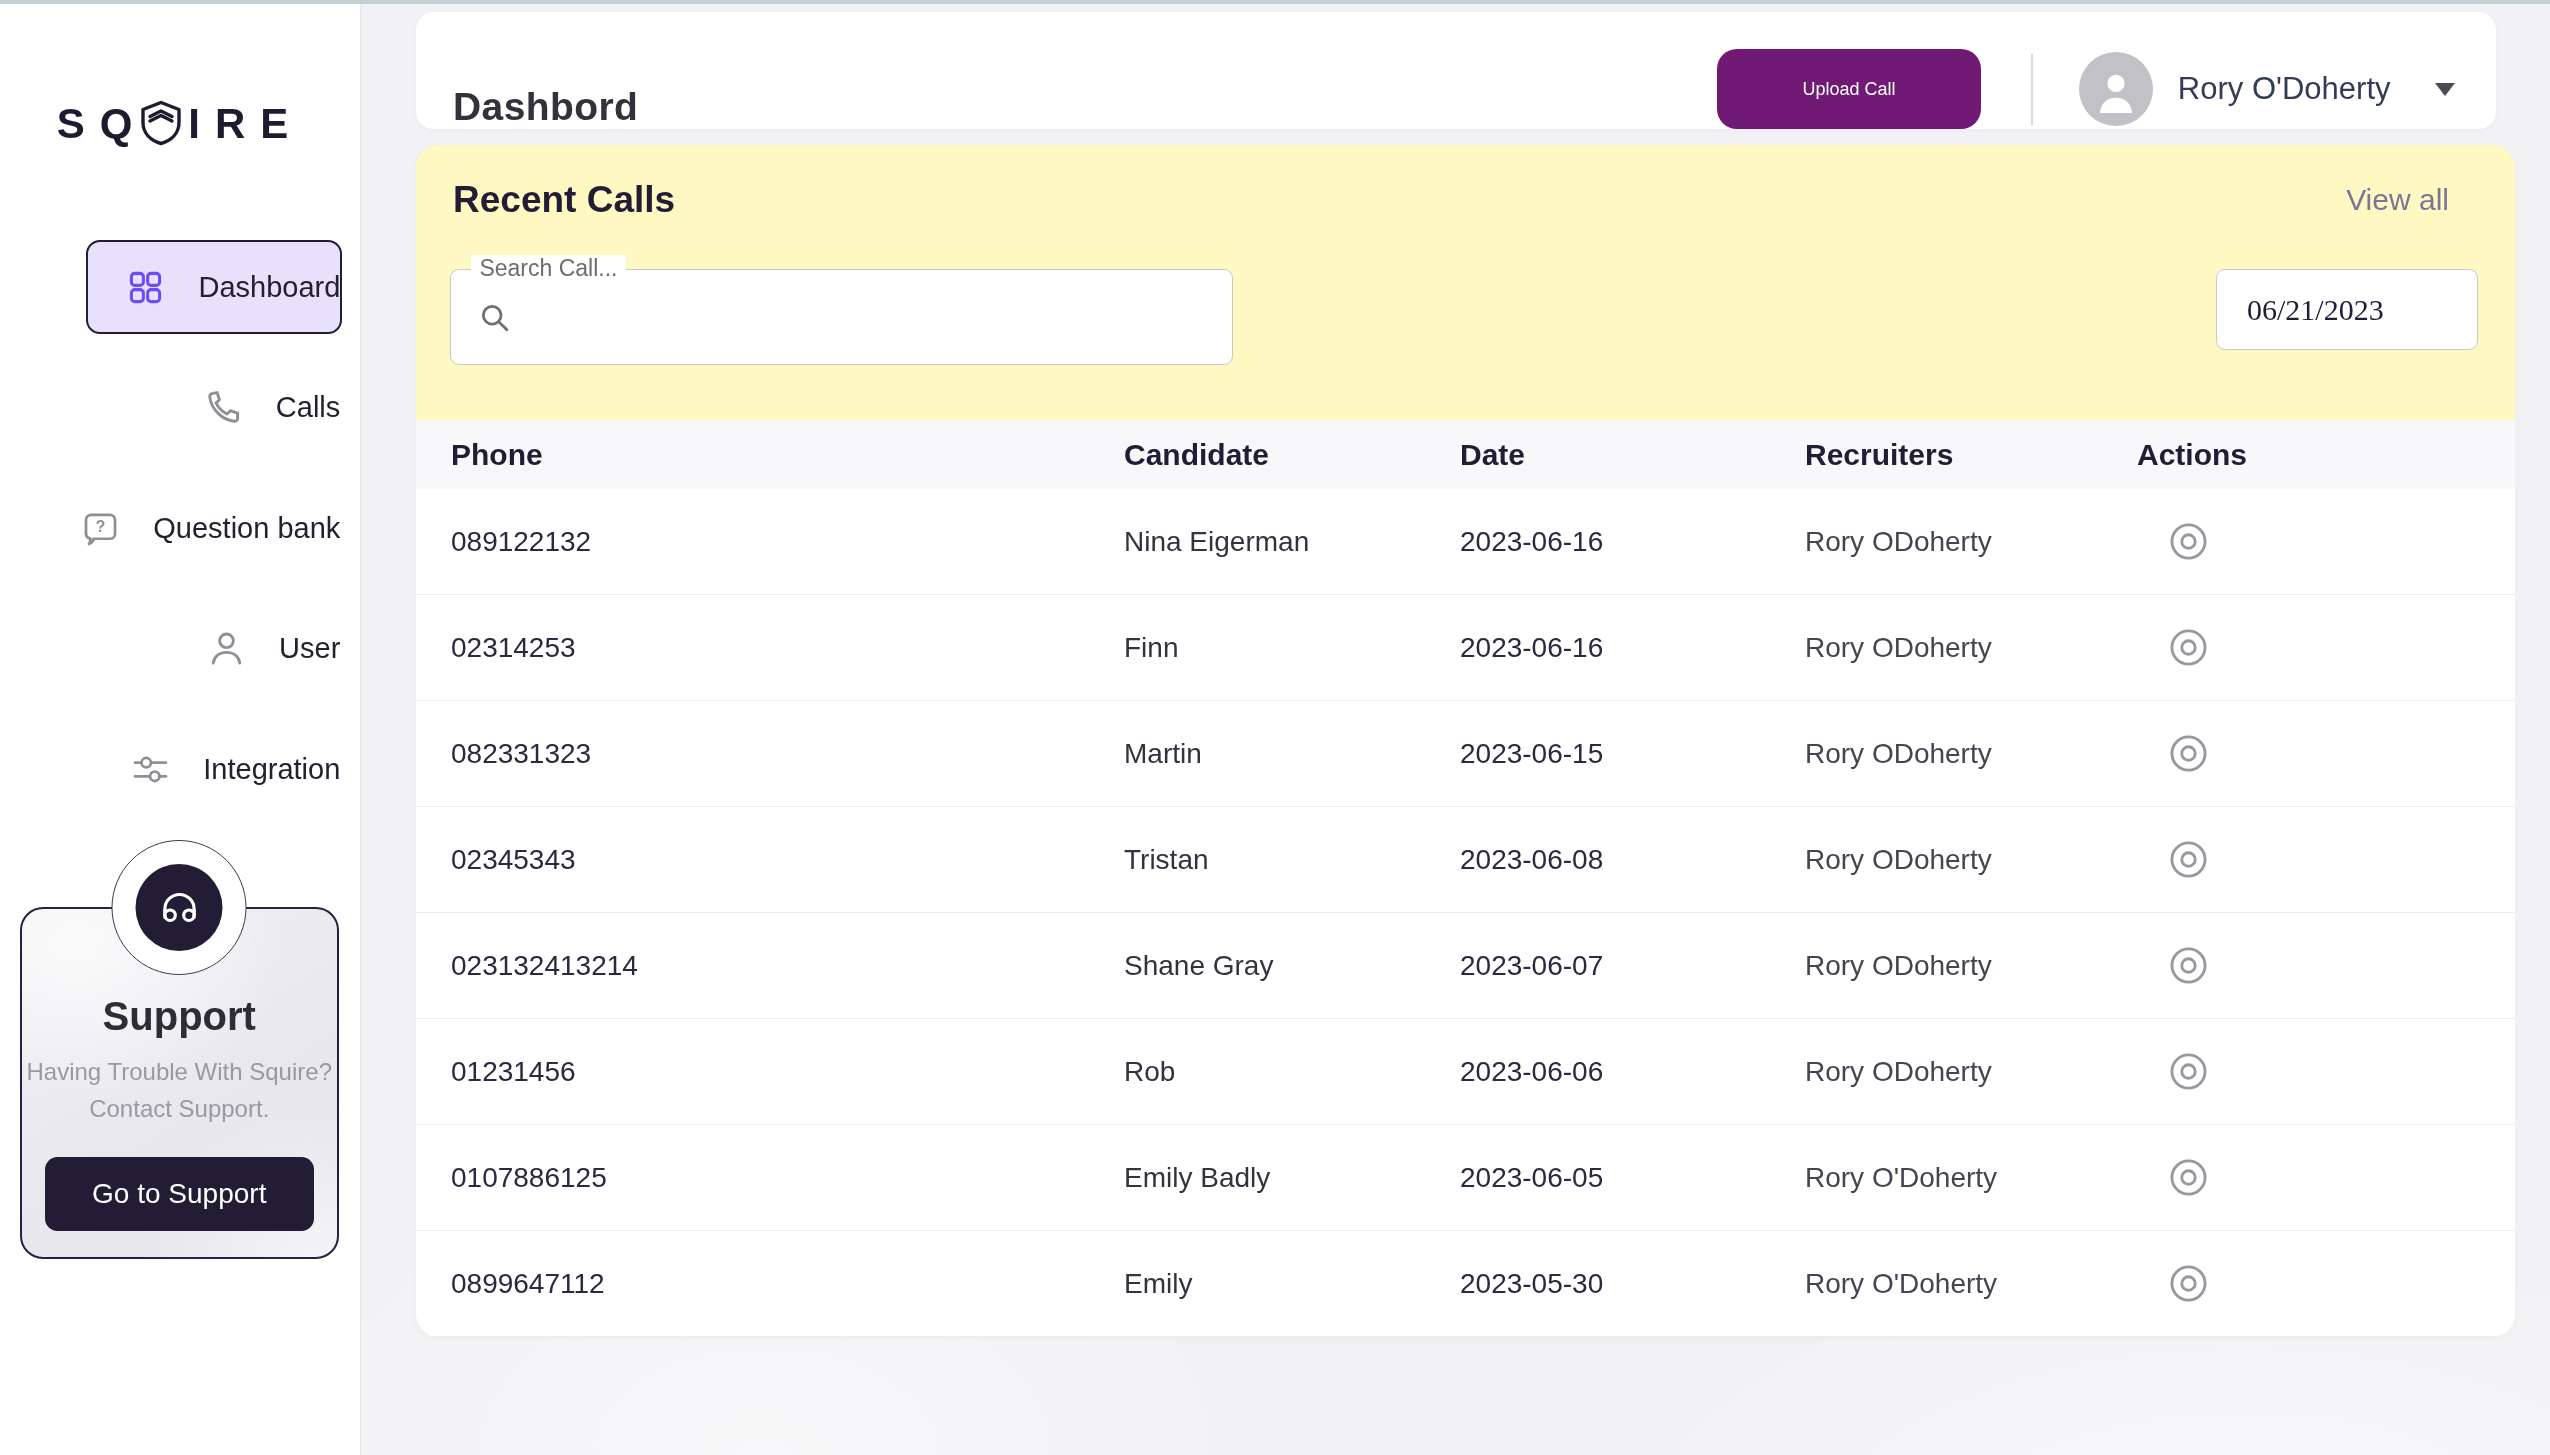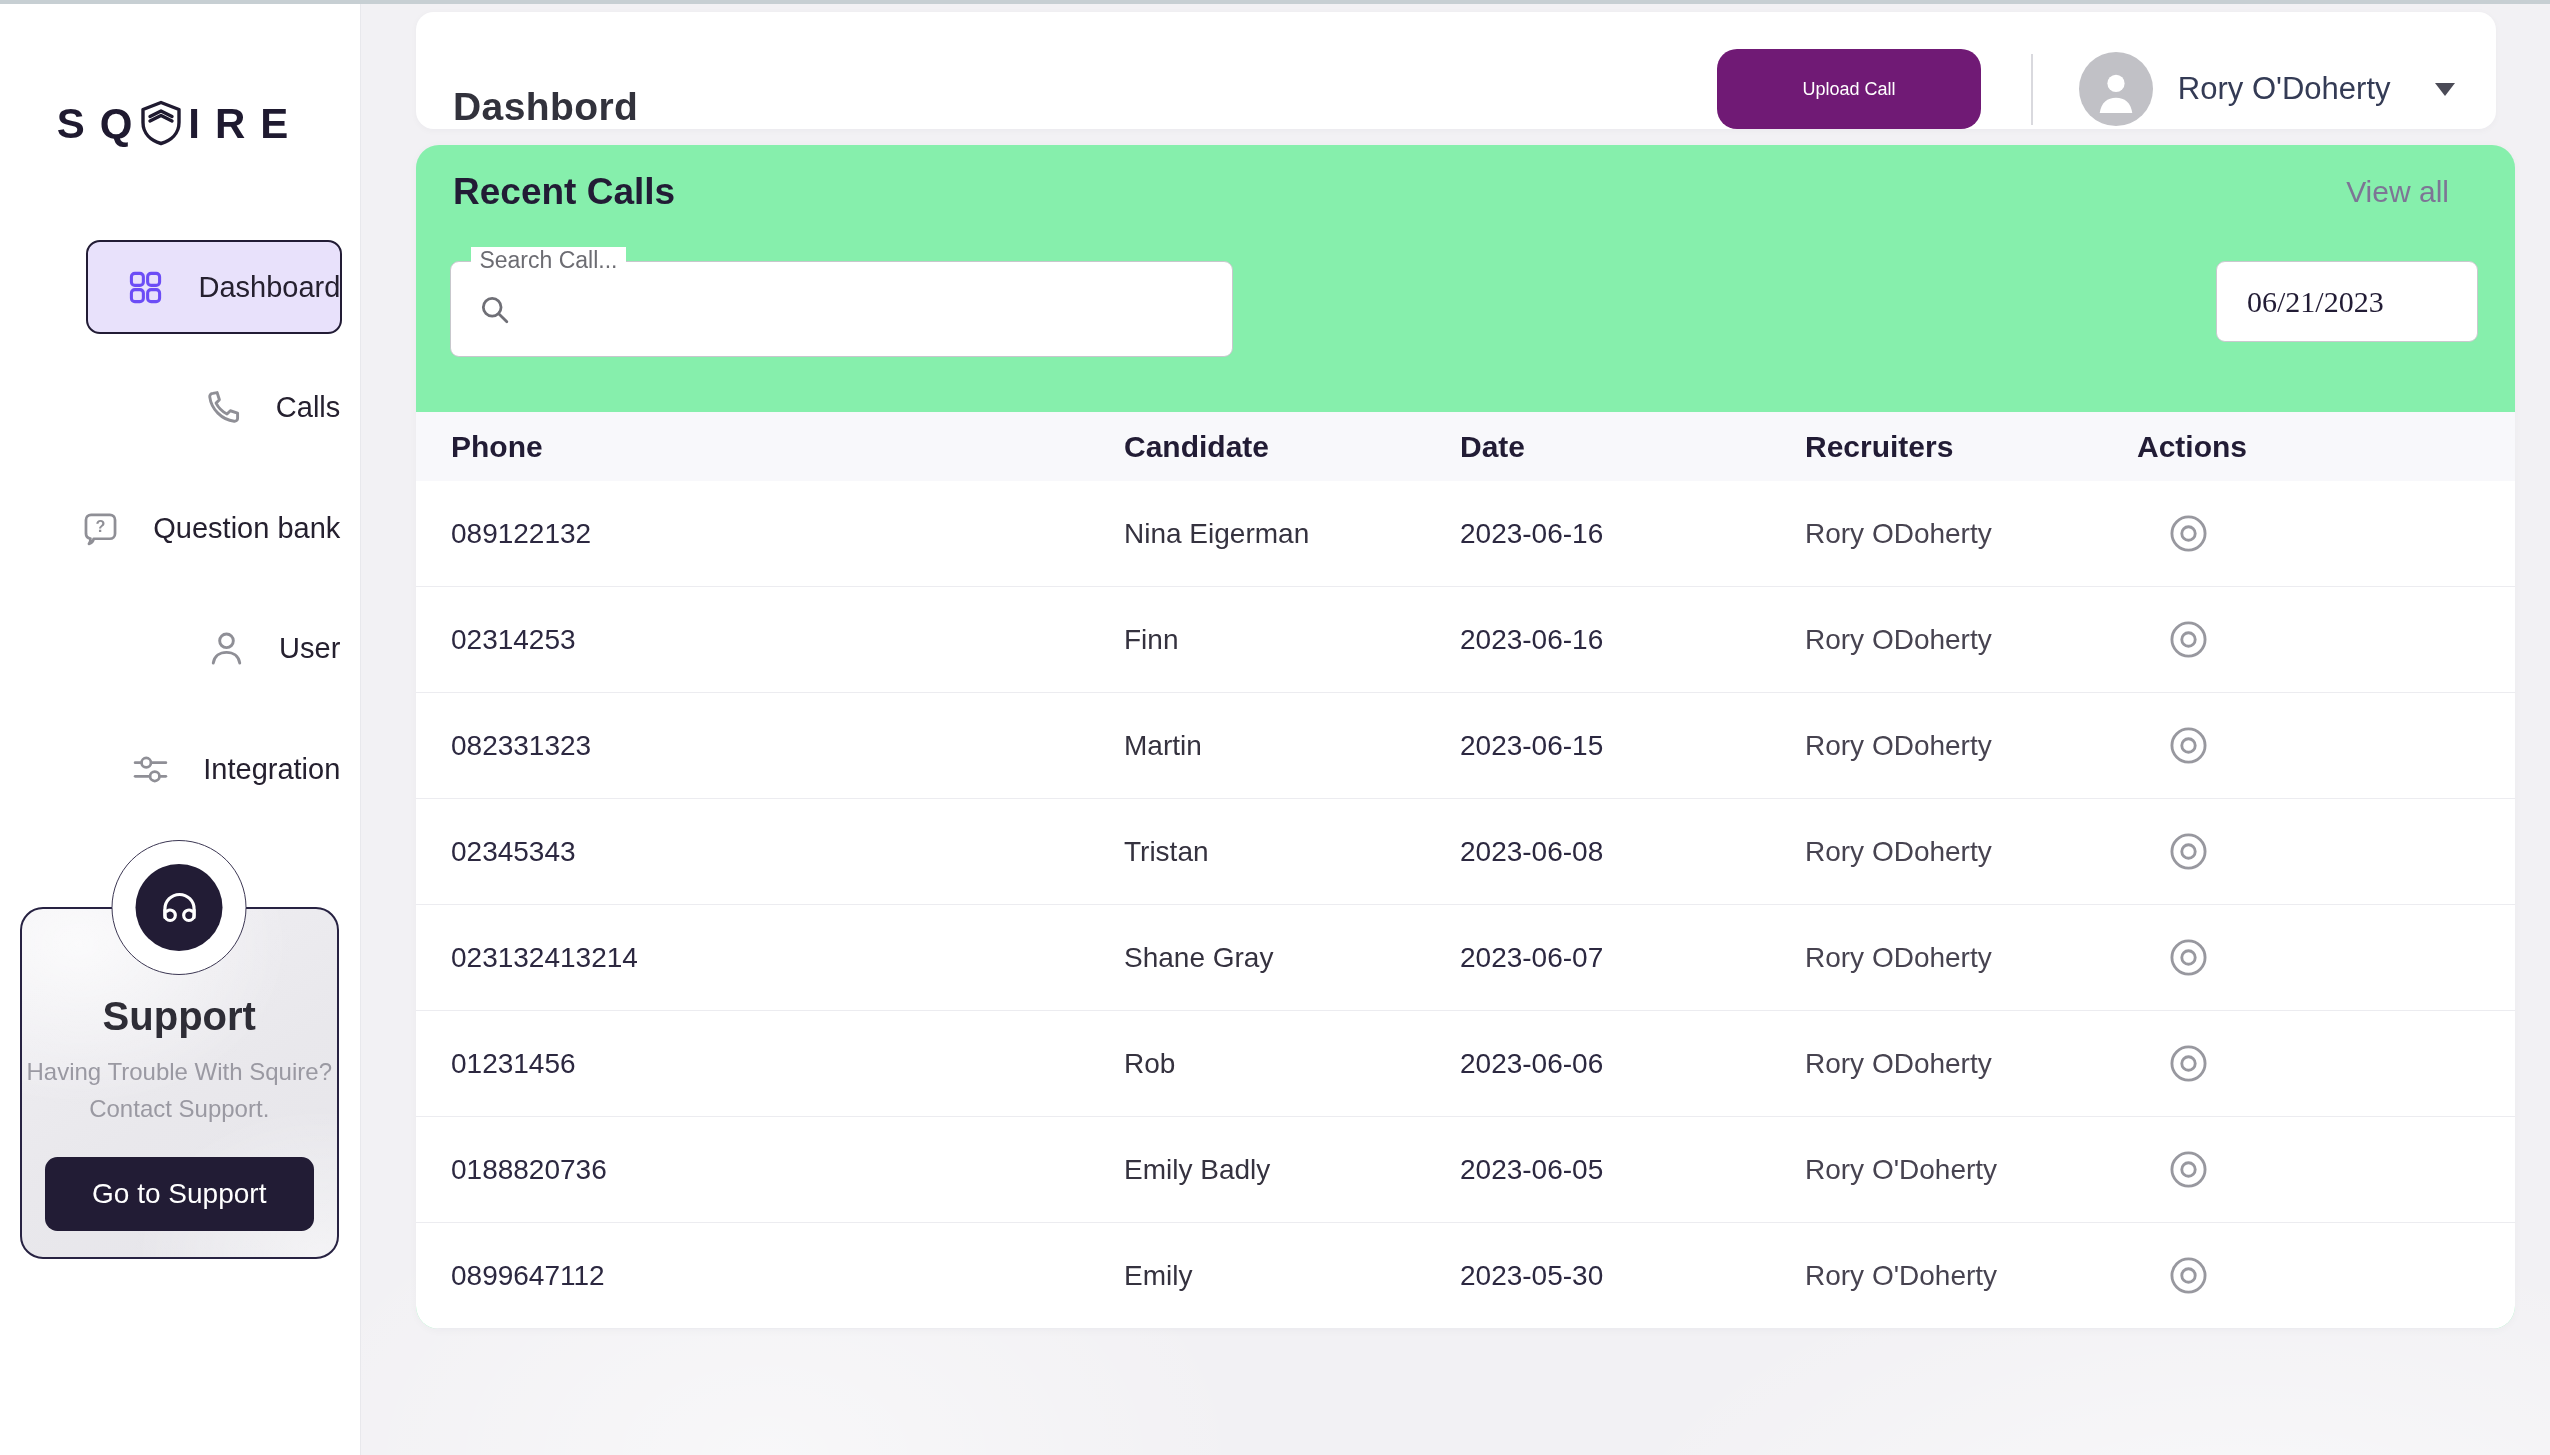--- a/index.html
+++ b/index.html
@@ -77,21 +77,21 @@
   .header-divider { width:1.8px; height:71px; background:#d9d9de; margin:0 46px 0 50px; }
   .user-menu { display:flex; align-items:center; cursor:pointer; }
   .avatar { width:74px; height:74px; border-radius:50%; background:#c1c1c6; display:flex;
     align-items:center; justify-content:center; color:#ffffff; overflow:hidden; }
   .avatar svg { width:46px; height:46px; margin-top:8.9px; }
   .user-name { margin-left:25px; font-size:31px; color:#343b55; }
   .caret { margin-left:44px; width:0; height:0; border-left:10.6px solid transparent;
     border-right:10.6px solid transparent; border-top:13.3px solid #4b4b57; }
 
   .card {
-    margin-top:16px; background:#86efac; border-radius:23px; padding-top:26px;
+    margin-top:16px; background:#fef9c3; border-radius:23px; padding-top:34px;
     box-shadow:0 1.8px 8.9px rgba(40,40,70,.03); overflow:hidden;
   }
   .card-head { display:flex; align-items:center; padding:0 66px 0 37px; }
   .card-title { font-size:37px; font-weight:bold; color:#221c35; }
   .view-all { margin-left:auto; font-size:30px; color:#7d7595; cursor:pointer; }
 
   .controls-row { display:flex; align-items:flex-start; margin:48px 37px 0 34px; }
   .search-box { position:relative; width:783px; height:96px; border:1.8px solid #c7c7cc;
     border-radius:8.9px; background:#fff; }
   .search-label { position:absolute; top:-15px; left:19.5px; background:#fff; padding:0 8.9px;
@@ -349,21 +349,21 @@
                   <span class="action-icon">
                     <svg viewBox="0 0 48 48" fill="none" stroke="currentColor" stroke-linecap="round" stroke-linejoin="round" stroke-width="3.2">
                       <circle cx="24" cy="24" r="18.5"></circle>
                       <circle cx="24" cy="24" r="7.5"></circle>
                     </svg>
                   </span>
                 </span>
               </div>
             </div>
             <div class="tr">
-              <div class="td c0 phone">0188820736</div>
+              <div class="td c0 phone">0107886125</div>
               <div class="td c1 candidate">Emily Badly</div>
               <div class="td c2 date">2023-06-05</div>
               <div class="td c3 recruiter">Rory O'Doherty</div>
               <div class="td c4 actions">
                 <span class="action-btn">
                   <span class="action-icon">
                     <svg viewBox="0 0 48 48" fill="none" stroke="currentColor" stroke-linecap="round" stroke-linejoin="round" stroke-width="3.2">
                       <circle cx="24" cy="24" r="18.5"></circle>
                       <circle cx="24" cy="24" r="7.5"></circle>
                     </svg>

